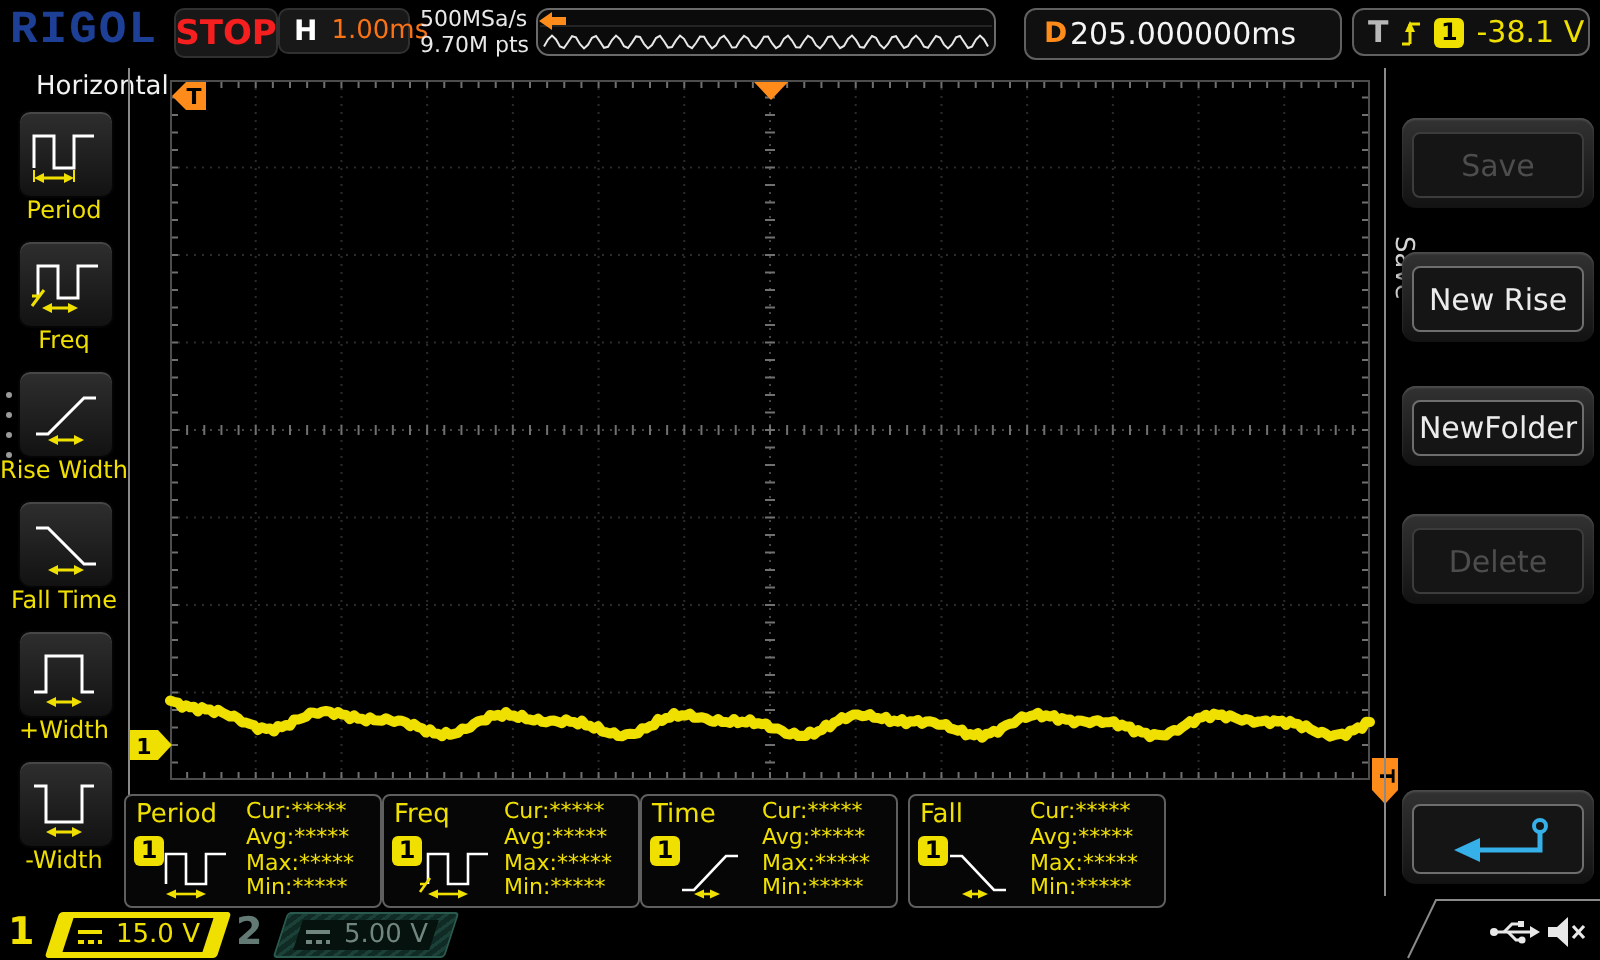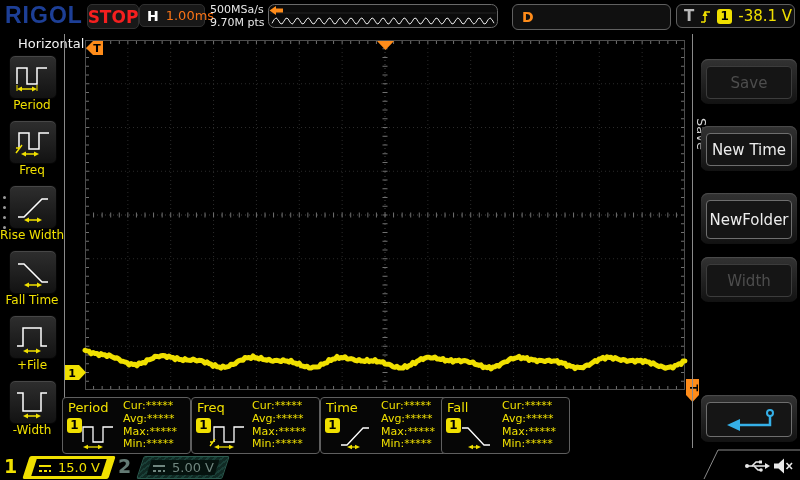--- a/index.html
+++ b/index.html
@@ -1,20 +1,20 @@
 <!DOCTYPE html>
 <html><head>
 <meta charset="utf-8">
 <style>
   html,body{margin:0;padding:0;}
   body{width:800px;height:480px;background:#000;position:relative;overflow:hidden;
        font-family:"DejaVu Sans",sans-serif;color:#ddd;}
   .abs{position:absolute;}
   
-  .logo{left:5px;top:2px;font-family:Liberation Sans, sans-serif;font-weight:bold;
+  .logo{left:5px;top:2px;font-family:Liberation Mono, monospace;font-weight:bold;
         font-size:23px;color:#1d3f96;letter-spacing:1px;}
   .tb-box{background:#101010;border:1px solid #606060;border-radius:6px;display:flex;align-items:center;}
   .stop-box{left:87px;top:4px;width:50px;height:23px;justify-content:center;
             background:#181818;border:1px solid #303030;border-radius:5px;}
   .stop-box span{color:#f51f1f;font-weight:bold;font-size:17px;}
   .h-box{left:139px;top:4px;width:66px;height:23px;border:1px solid #303030;border-radius:5px;
          background:#181818;padding-left:7px;gap:7px;box-sizing:border-box;}
   .h-label{color:#fff;font-weight:bold;font-size:14px;}
   .h-val{color:#f97316;font-size:13px;}
   .acq{left:210px;top:3px;font-size:11px;line-height:13px;color:#e8e8e8;}
@@ -86,20 +86,21 @@
   <svg width="230" height="24">
     <rect x="0.5" y="0.5" width="229" height="23" rx="6" fill="#0b0b0b" stroke="#6a6a6a"></rect>
     <line x1="2" y1="9" x2="228" y2="9" stroke="#242424"></line>
     <polyline id="pvwave" fill="none" stroke="#e8e8e8" stroke-width="1" points="4,19.3 6,15.8 8,13.8 10,15.7 12,19.2 14,20.0 16,17.1 18,14.1 20,14.7 22,18.1 24,20.2 26,18.4 28,14.9 30,14.0 32,16.8 34,19.9 36,19.4 38,16.0 40,13.8 42,15.6 44,19.1 46,20.0 48,17.3 50,14.2 52,14.5 54,17.9 56,20.2 58,18.5 60,15.0 62,13.9 64,16.6 66,19.8 68,19.5 70,16.2 72,13.8 74,15.4 76,18.9 78,20.1 80,17.5 82,14.3 84,14.4 86,17.7 88,20.2 90,18.7 92,15.1 94,13.9 96,16.4 98,19.7 100,19.6 102,16.3 104,13.9 106,15.2 108,18.8 110,20.1 112,17.7 114,14.4 116,14.3 118,17.6 120,20.1 122,18.9 124,15.3 126,13.8 128,16.3 130,19.6 132,19.7 134,16.5 136,13.9 138,15.1 140,18.6 142,20.2 144,17.8 146,14.5 148,14.2 150,17.4 152,20.1 154,19.0 156,15.5 158,13.8 160,16.1 162,19.5 164,19.8 166,16.7 168,14.0 170,14.9 172,18.4 174,20.2 176,18.0 178,14.6 180,14.1 182,17.2 184,20.0 186,19.1 188,15.6 190,13.8 192,15.9 194,19.3 196,19.9 198,16.9 200,14.0 202,14.8 204,18.3 206,20.2 208,18.2 210,14.7 212,14.0 214,17.0 216,20.0 218,19.3 220,15.8 222,13.8 224,15.7 226,19.2"></polyline>
     <polygon points="8,2 8,4.5 15,4.5 15,8.5 8,8.5 8,11 1.5,6.5" fill="#ff8c1a"></polygon>
   </svg>
 </div>
 
 <div class="abs tb-box d-box">
   <span class="d-label">D</span>
+  <span class="d-val">205.000000ms</span>
 </div>
 
 <div class="abs tb-box t-box">
   <span class="t-label">T</span>
   <svg width="11" height="16">
     <path d="M1,14 H5 M5,14 V4 M5,4 H10" stroke="#f0e000" stroke-width="1.5" fill="none"></path>
     <polygon points="2.5,8 7.5,8 5,2.5" fill="#f0e000"></polygon>
   </svg>
   <span class="badge">1</span>
   <span class="t-level">-38.1 V</span>
@@ -151,21 +152,21 @@
 <div class="abs sb-label" style="top:293px">Fall Time</div>
 
 <div class="abs sb-btn" style="top:315px">
   <svg width="36" height="34">
     <path d="M2,26 H8 V8 H26 V26 H32" stroke="#fff" stroke-width="1.5" fill="none"></path>
     <line x1="11" y1="31" x2="23" y2="31" stroke="#f0e000" stroke-width="1.5"></line>
     <polygon points="8,31 13,28.5 13,33.5" fill="#f0e000"></polygon>
       <polygon points="26,31 21,28.5 21,33.5" fill="#f0e000"></polygon>
   </svg>
 </div>
-<div class="abs sb-label" style="top:358px">+File</div>
+<div class="abs sb-label" style="top:358px">+Width</div>
 
 <div class="abs sb-btn" style="top:380px">
   <svg width="36" height="34">
     <path d="M2,8 H8 V26 H26 V8 H32" stroke="#fff" stroke-width="1.5" fill="none"></path>
     <line x1="11" y1="31" x2="23" y2="31" stroke="#f0e000" stroke-width="1.5"></line>
     <polygon points="8,31 13,28.5 13,33.5" fill="#f0e000"></polygon>
       <polygon points="26,31 21,28.5 21,33.5" fill="#f0e000"></polygon>
   </svg>
 </div>
 <div class="abs sb-label" style="top:423px">-Width</div>
@@ -540,27 +541,27 @@
   <path d="M692.5,34 V448" stroke="#8a8a8a" fill="none"></path>
   <path d="M704,479 L718,450 H800" stroke="#8a8a8a" fill="none"></path>
 </svg>
 
 <div class="abs menu-tab">Save</div>
 
 <div class="abs menu-btn dimmed" style="top:59px;height:45px">
   <div class="inner">Save</div>
 </div>
 <div class="abs menu-btn" style="top:126px;height:45px">
-  <div class="inner">New Time</div>
-</div>
-<div class="abs menu-btn" style="top:193px;height:51px">
+  <div class="inner">New Rise</div>
+</div>
+<div class="abs menu-btn" style="top:193px;height:40px">
   <div class="inner">NewFolder</div>
 </div>
 <div class="abs menu-btn dimmed" style="top:257px;height:45px">
-  <div class="inner">Width</div>
+  <div class="inner">Delete</div>
 </div>
 <div class="abs menu-btn" style="top:395px;height:47px">
   <div class="inner">
     <svg width="62" height="28">
       <circle cx="52" cy="7" r="3" stroke="#35b0e8" stroke-width="2" fill="none"></circle>
       <path d="M52,10 V19 H22" stroke="#35b0e8" stroke-width="2.5" fill="none"></path>
       <polygon points="22,13 22,25 9,19" fill="#35b0e8"></polygon>
     </svg>
   </div>
 </div>
@@ -610,21 +611,21 @@
       <polygon points="22,29 17,26.8 17,31.2" fill="#f0e000"></polygon>
   </svg>
   <div class="meas-vals">
     <div>Cur:*****</div>
     <div>Avg:*****</div>
     <div>Max:*****</div>
     <div>Min:*****</div>
   </div>
 </div>
 
-<div class="abs meas" style="left:441px">
+<div class="abs meas" style="left:454px">
   <div class="meas-label">Fall</div>
   <div class="badge meas-badge">1</div>
   <svg class="meas-icon" width="40" height="32">
     <path d="M3,10 H9 L25,27 H31" stroke="#fff" stroke-width="1.3" fill="none"></path>
     <line x1="12" y1="29" x2="19" y2="29" stroke="#f0e000" stroke-width="1.3"></line>
     <polygon points="9,29 14,26.8 14,31.2" fill="#f0e000"></polygon>
       <polygon points="22,29 17,26.8 17,31.2" fill="#f0e000"></polygon>
   </svg>
   <div class="meas-vals">
     <div>Cur:*****</div>

